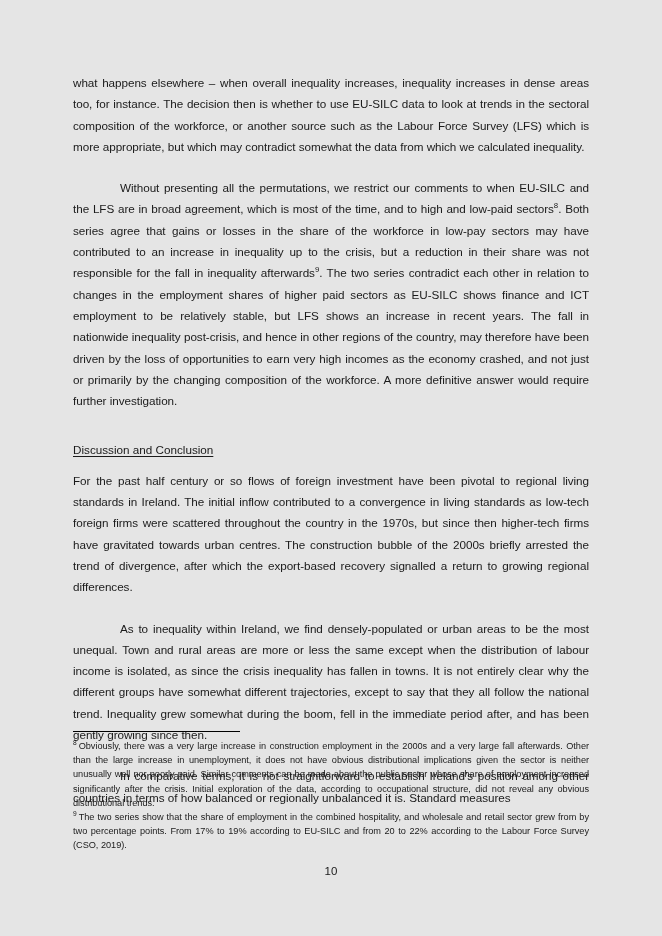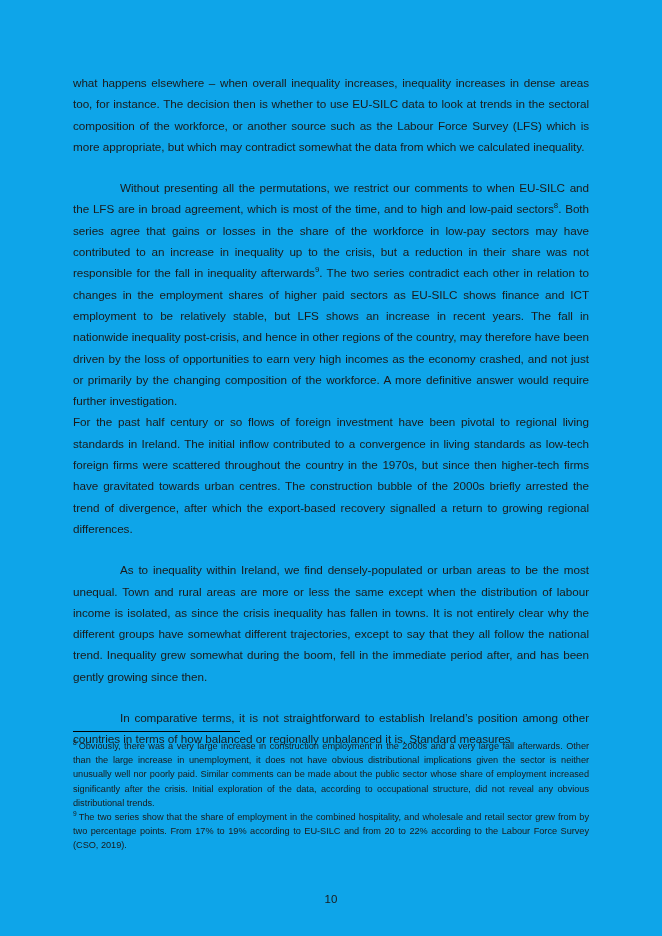--- a/index.html
+++ b/index.html
@@ -14,21 +14,21 @@
     font-family: "Liberation Sans", sans-serif;
     color: #000000;
     -webkit-font-smoothing: antialiased;
     overflow: hidden;
   }
 
   .page {
     position: relative;
     width: 662px;
     height: 936px;
-    background: #0ea5e9;
+    background: #e5e5e5;
     box-sizing: border-box;
   }
 
   
   .content {
     position: absolute;
     left: 73px;
     top: 72px;
     width: 516px;
   }
@@ -115,34 +115,36 @@
   
   .page-number {
     position: absolute;
     left: 0;
     right: 0;
     top: 863px;
     text-align: center;
     font-size: 11.5px;
     line-height: 16px;
     color: #1a1a1a;
-    margin-top: 28px;
   }
 </style>
 </head>
 <body>
 
 <div class="page">
 
   <div class="content">
 
     <p class="para">what happens elsewhere – when overall inequality increases, inequality increases in dense areas too, for instance. The decision then is whether to use EU-SILC data to look at trends in the sectoral composition of the workforce, or another source such as the Labour Force Survey (LFS) which is more appropriate, but which may contradict somewhat the data from which we calculated inequality.</p>
 
     <p class="para indent gap-before"><span>Without presenting all the permutations, we restrict our comments to when EU-SILC and the LFS are in broad agreement, which is most of the time, and to high and low-paid sectors</span><sup>8</sup><span>. Both series agree that gains or losses in the share of the workforce in low-pay sectors may have contributed to an increase in inequality up to the crisis, but a reduction in their share was not responsible for the fall in inequality afterwards</span><sup>9</sup><span>. The two series contradict each other in relation to changes in the employment shares of higher paid sectors as EU-SILC shows finance and ICT employment to be relatively stable, but LFS shows an increase in recent years. The fall in nationwide inequality post-crisis, and hence in other regions of the country, may therefore have been driven by the loss of opportunities to earn very high incomes as the economy crashed, and not just or primarily by the changing composition of the workforce. A more definitive answer would require further investigation.</span></p>
 
+    <div class="heading-block">
+      <h2 class="section-heading">Discussion and Conclusion</h2>
+    </div>
 
     <p class="para">For the past half century or so flows of foreign investment have been pivotal to regional living standards in Ireland. The initial inflow contributed to a convergence in living standards as low-tech foreign firms were scattered throughout the country in the 1970s, but since then higher-tech firms have gravitated towards urban centres. The construction bubble of the 2000s briefly arrested the trend of divergence, after which the export-based recovery signalled a return to growing regional differences.</p>
 
     <p class="para indent gap-before">As to inequality within Ireland, we find densely-populated or urban areas to be the most unequal. Town and rural areas are more or less the same except when the distribution of labour income is isolated, as since the crisis inequality has fallen in towns. It is not entirely clear why the different groups have somewhat different trajectories, except to say that they all follow the national trend. Inequality grew somewhat during the boom, fell in the immediate period after, and has been gently growing since then.</p>
 
     <p class="para indent gap-before">In comparative terms, it is not straightforward to establish Ireland’s position among other countries in terms of how balanced or regionally unbalanced it is. Standard measures</p>
 
   </div>
 
   <div class="footnotes">

